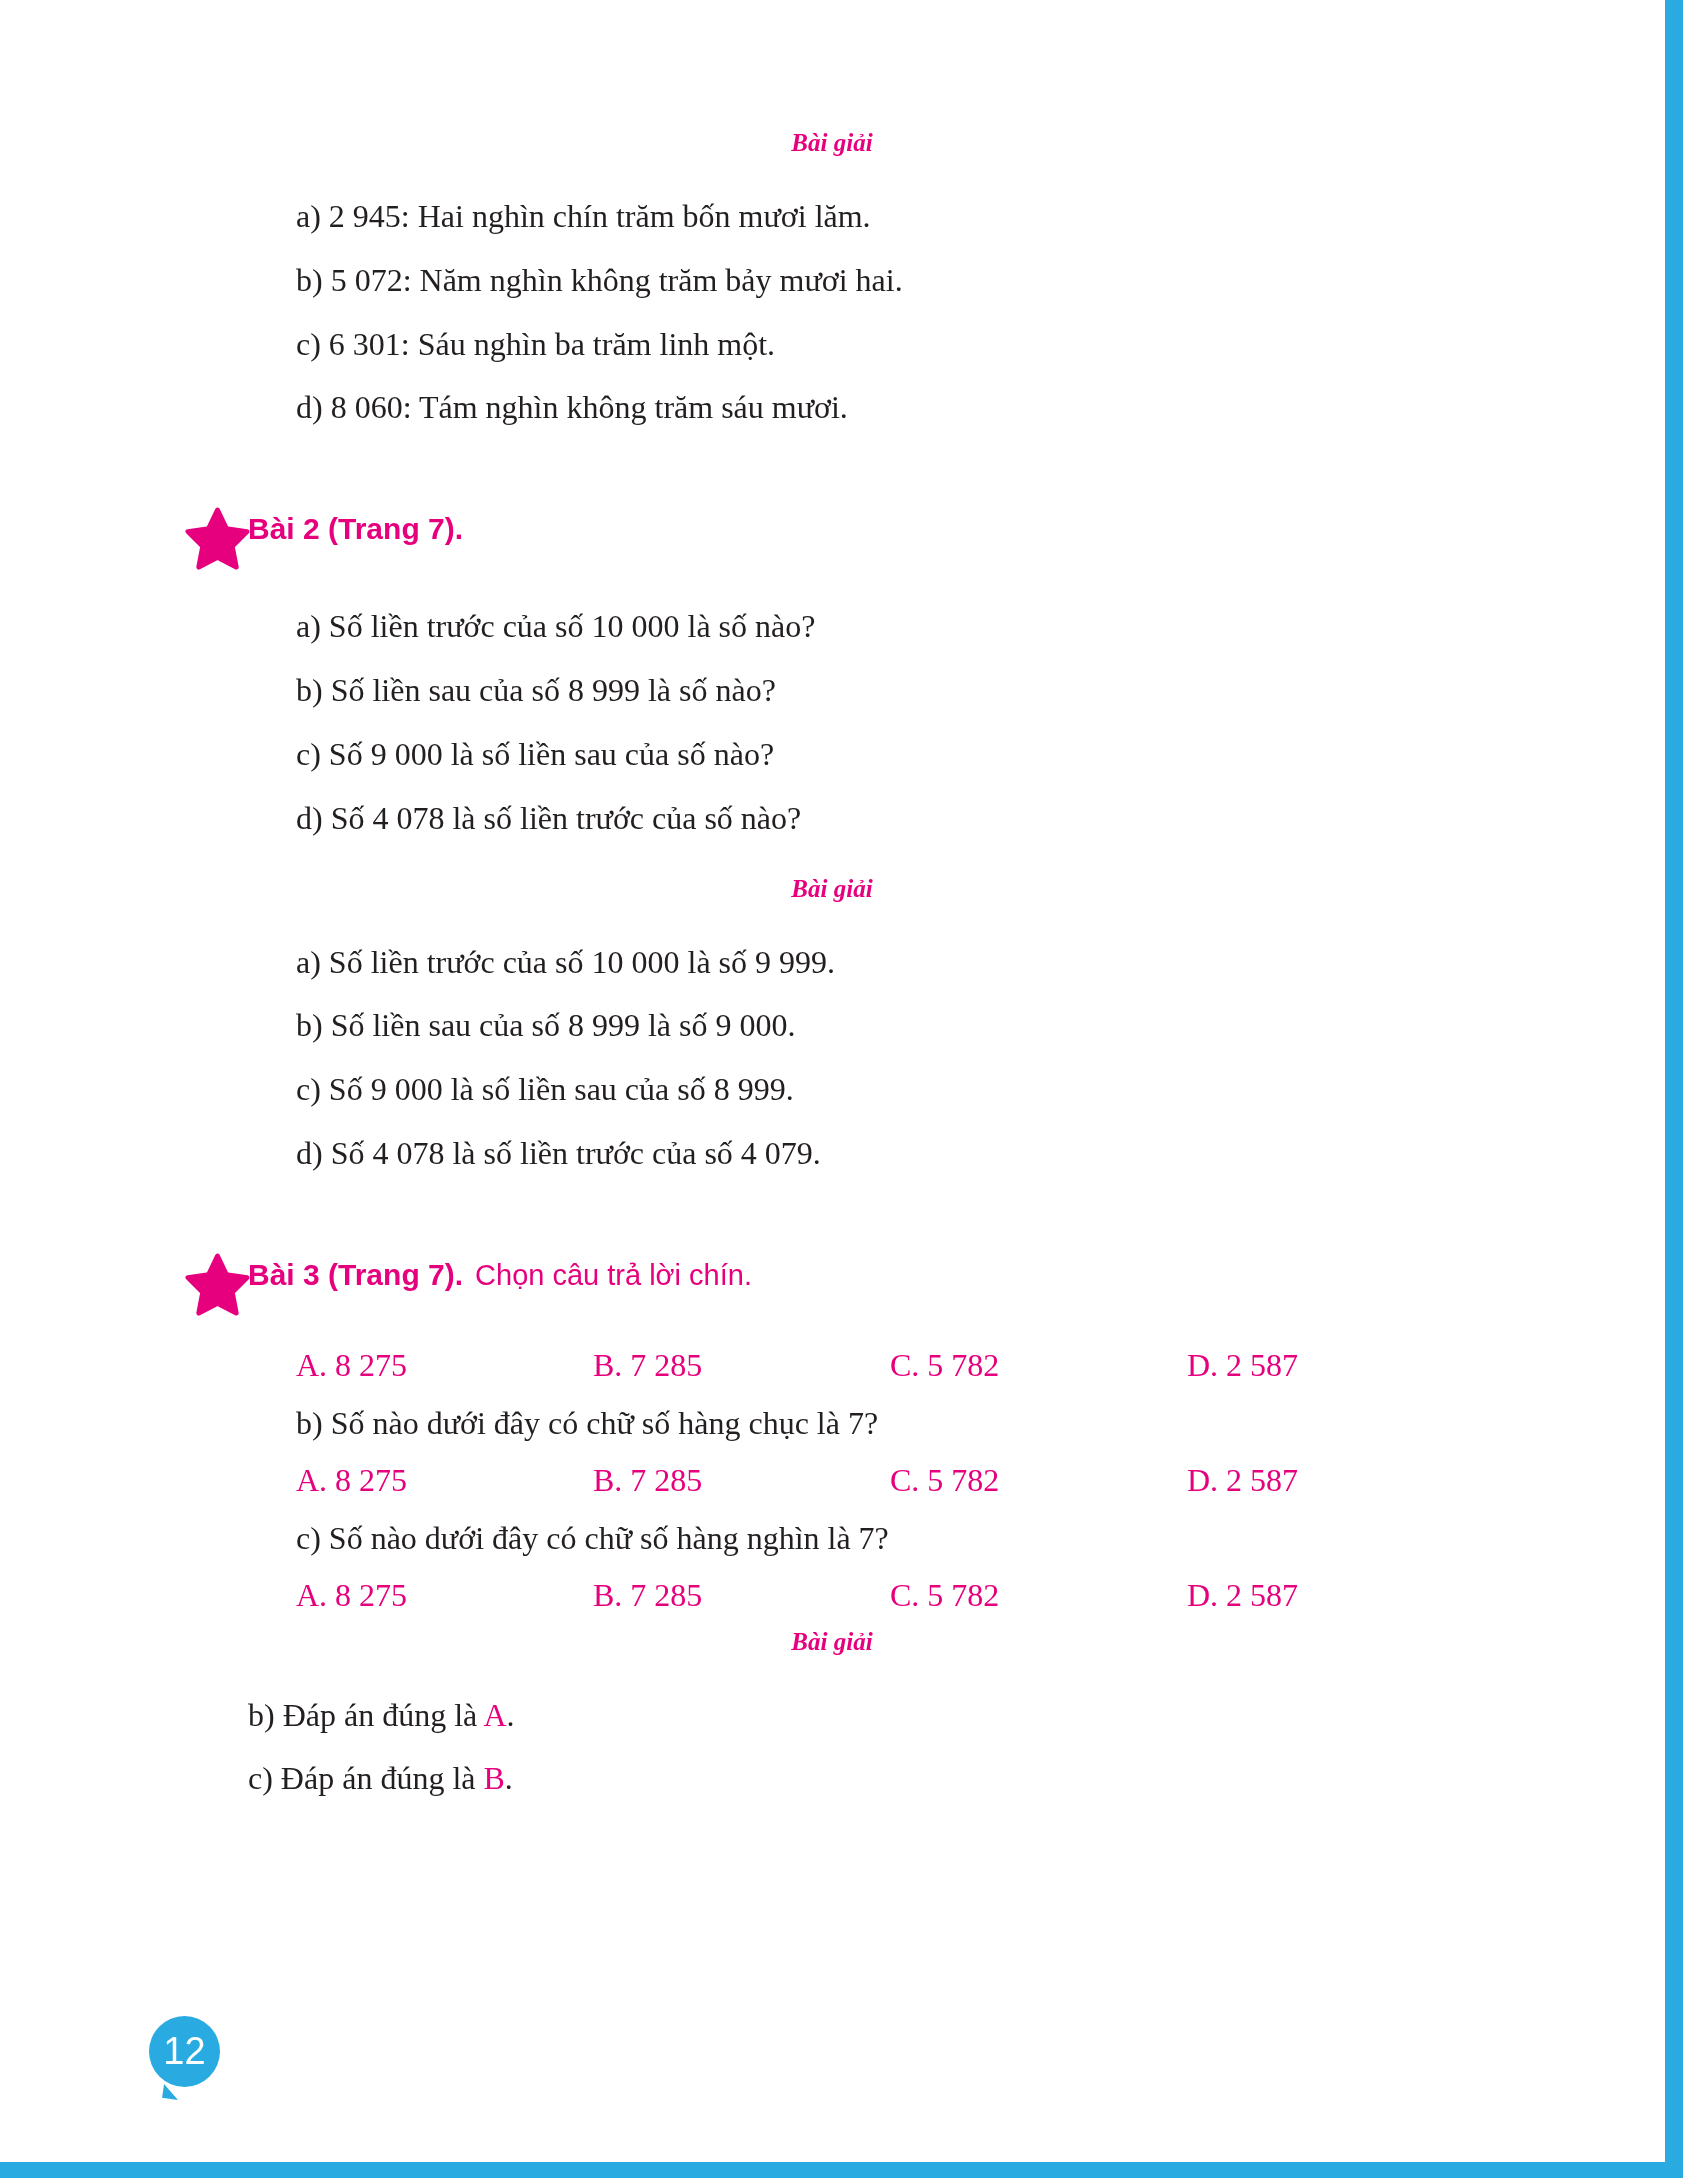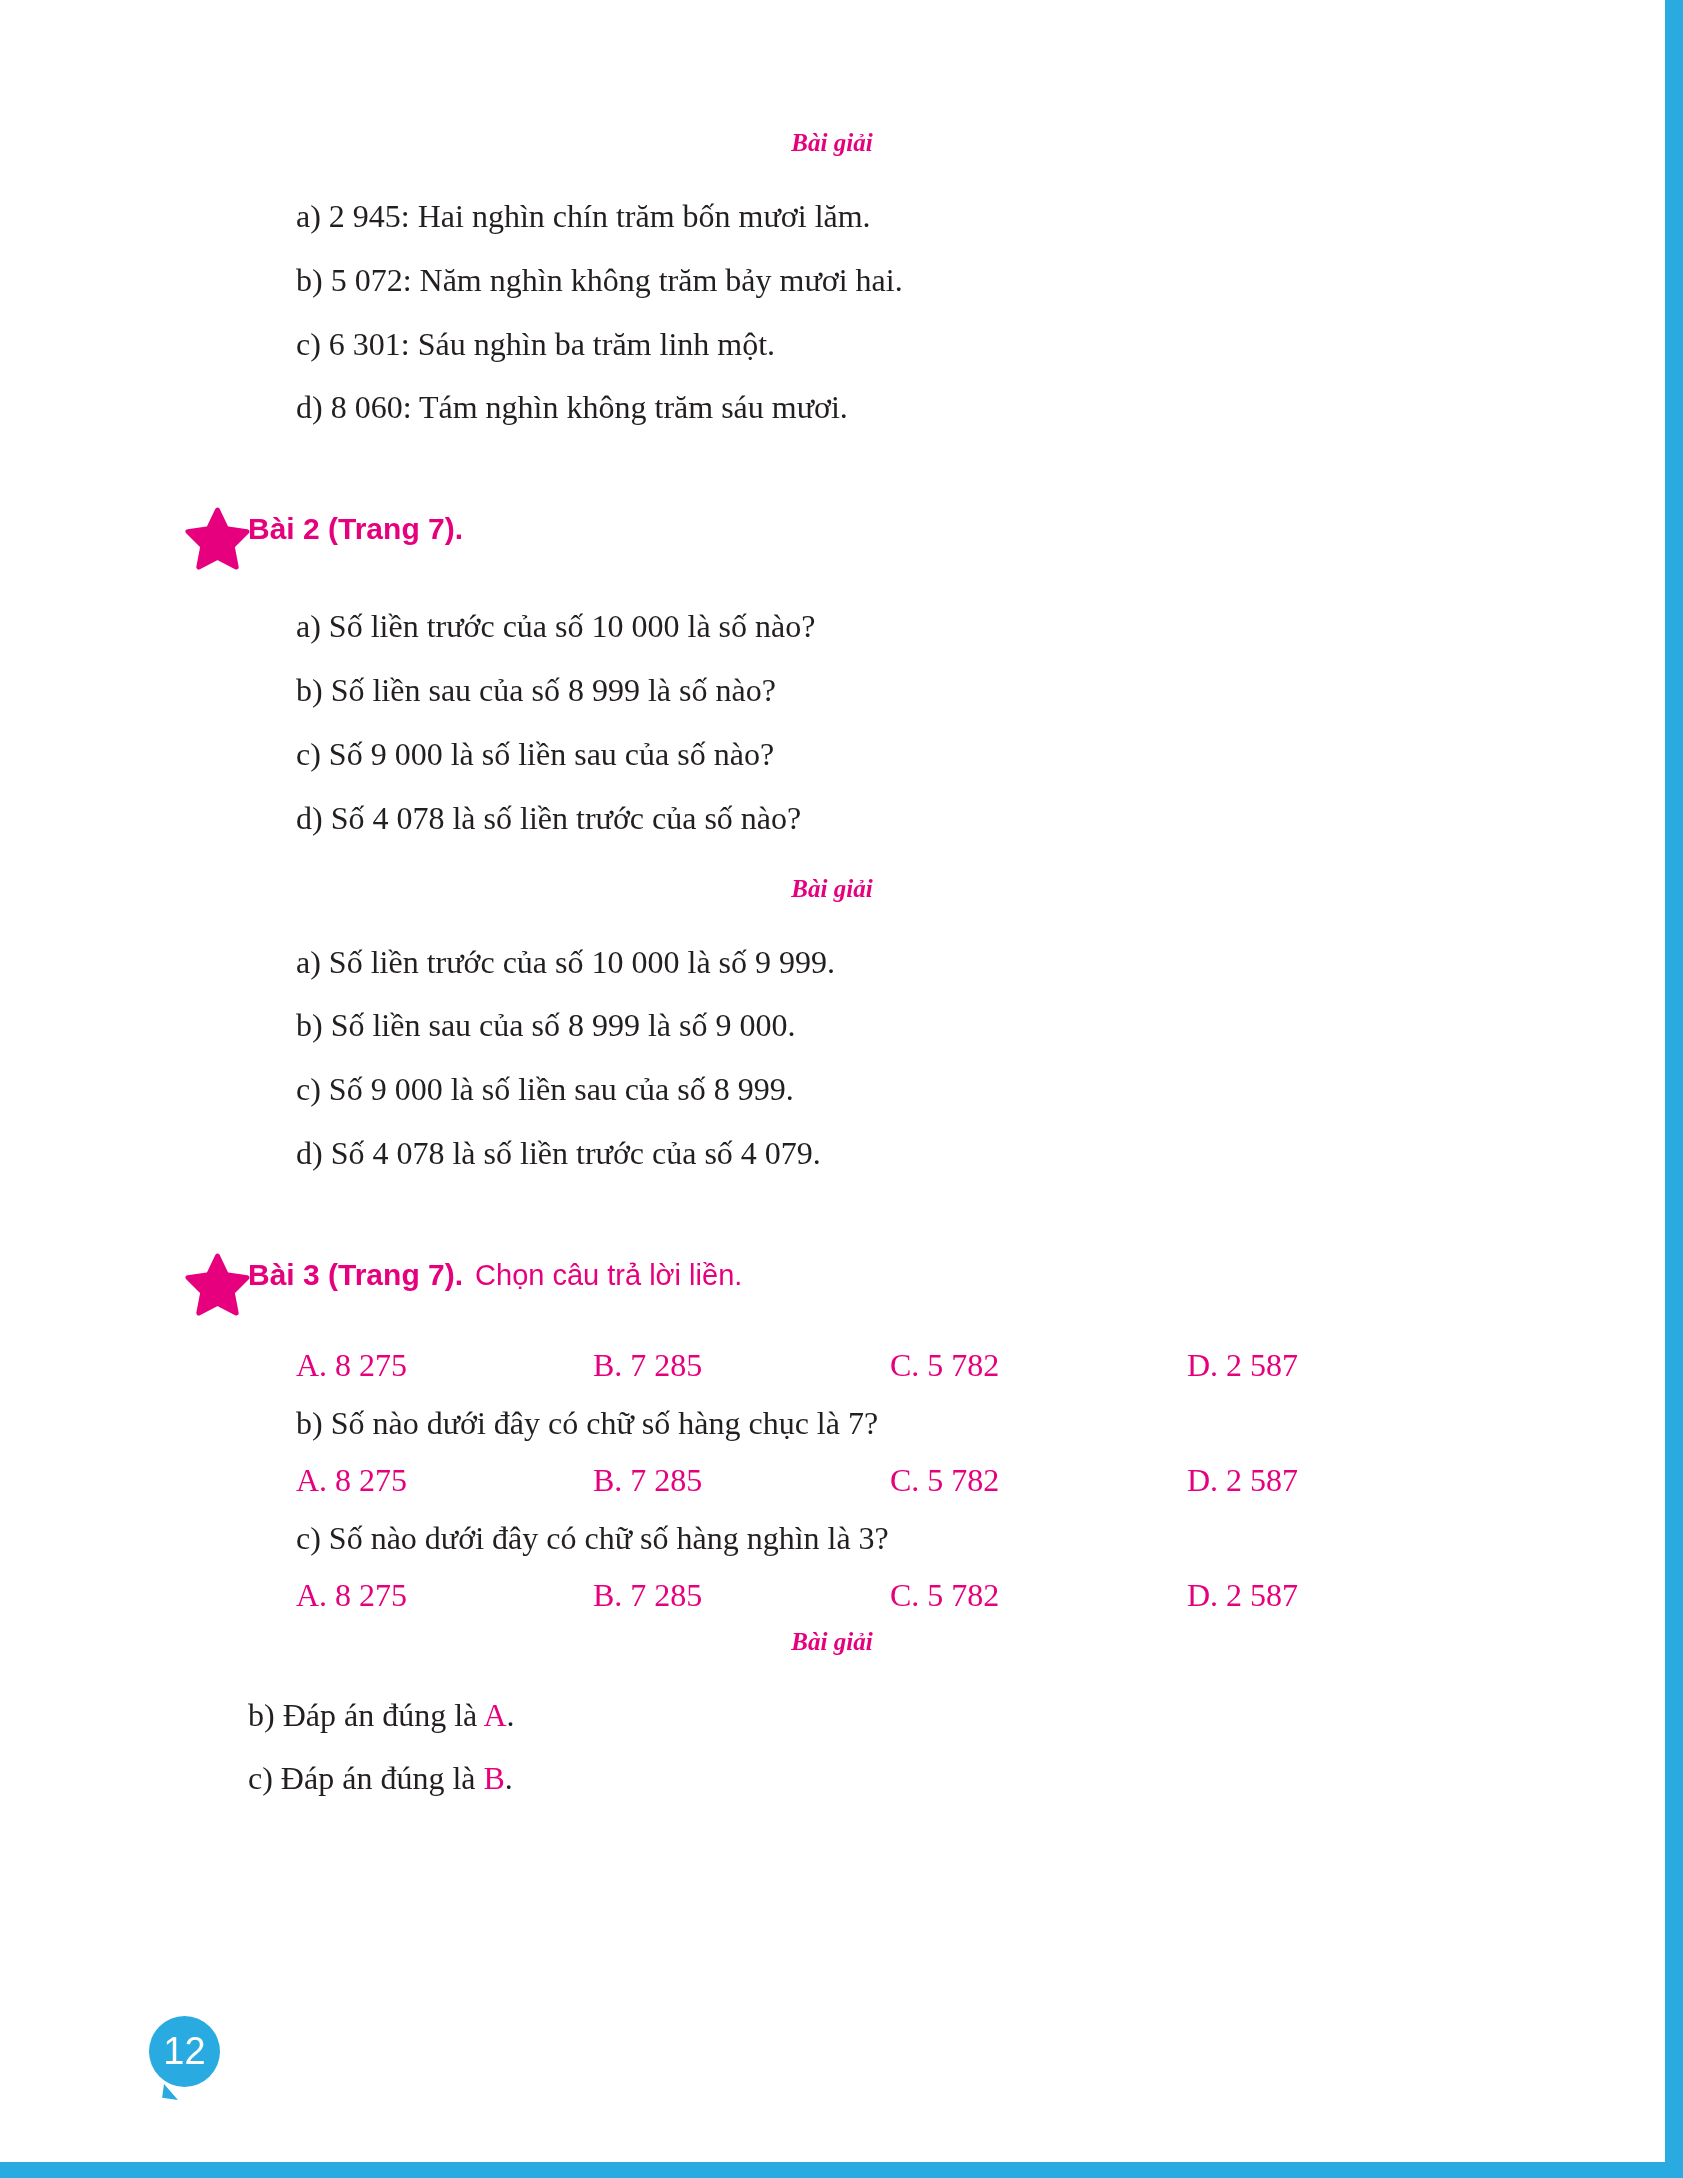--- a/index.html
+++ b/index.html
@@ -192,39 +192,39 @@
     <div class="line sub">c) Số 9 000 là số liền sau của số 8 999.</div>
     <div class="line sub">d) Số 4 078 là số liền trước của số 4 079.</div>
 
     <div class="exercise">
       <span class="star-wrap">
         <svg width="65" height="65" viewBox="0 0 66 66" xmlns="http://www.w3.org/2000/svg">
           <path d="M33 4 L42 23 L63 26 L48 41 L52 62 L33 52 L14 62 L18 41 L3 26 L24 23 Z" fill="#e6007e" stroke="#e6007e" stroke-width="5" stroke-linejoin="round"></path>
         </svg>
       </span>
       <span class="ex-title">Bài 3 (Trang 7).</span>
-      <span class="ex-sub">Chọn câu trả lời liền.</span>
+      <span class="ex-sub">Chọn câu trả lời chín.</span>
     </div>
 
     <div class="choices">
       <span class="ch">A. 8 275</span>
       <span class="ch">B. 7 285</span>
       <span class="ch">C. 5 782</span>
       <span class="ch">D. 2 587</span>
     </div>
 
     <div class="line sub">b) Số nào dưới đây có chữ số hàng chục là 7?</div>
     <div class="choices">
       <span class="ch">A. 8 275</span>
       <span class="ch">B. 7 285</span>
       <span class="ch">C. 5 782</span>
       <span class="ch">D. 2 587</span>
     </div>
 
-    <div class="line sub">c) Số nào dưới đây có chữ số hàng nghìn là 3?</div>
+    <div class="line sub">c) Số nào dưới đây có chữ số hàng nghìn là 7?</div>
     <div class="choices">
       <span class="ch">A. 8 275</span>
       <span class="ch">B. 7 285</span>
       <span class="ch">C. 5 782</span>
       <span class="ch">D. 2 587</span>
     </div>
 
     <div class="solution-heading">Bài giải</div>
 
     <div class="ansline sub">

